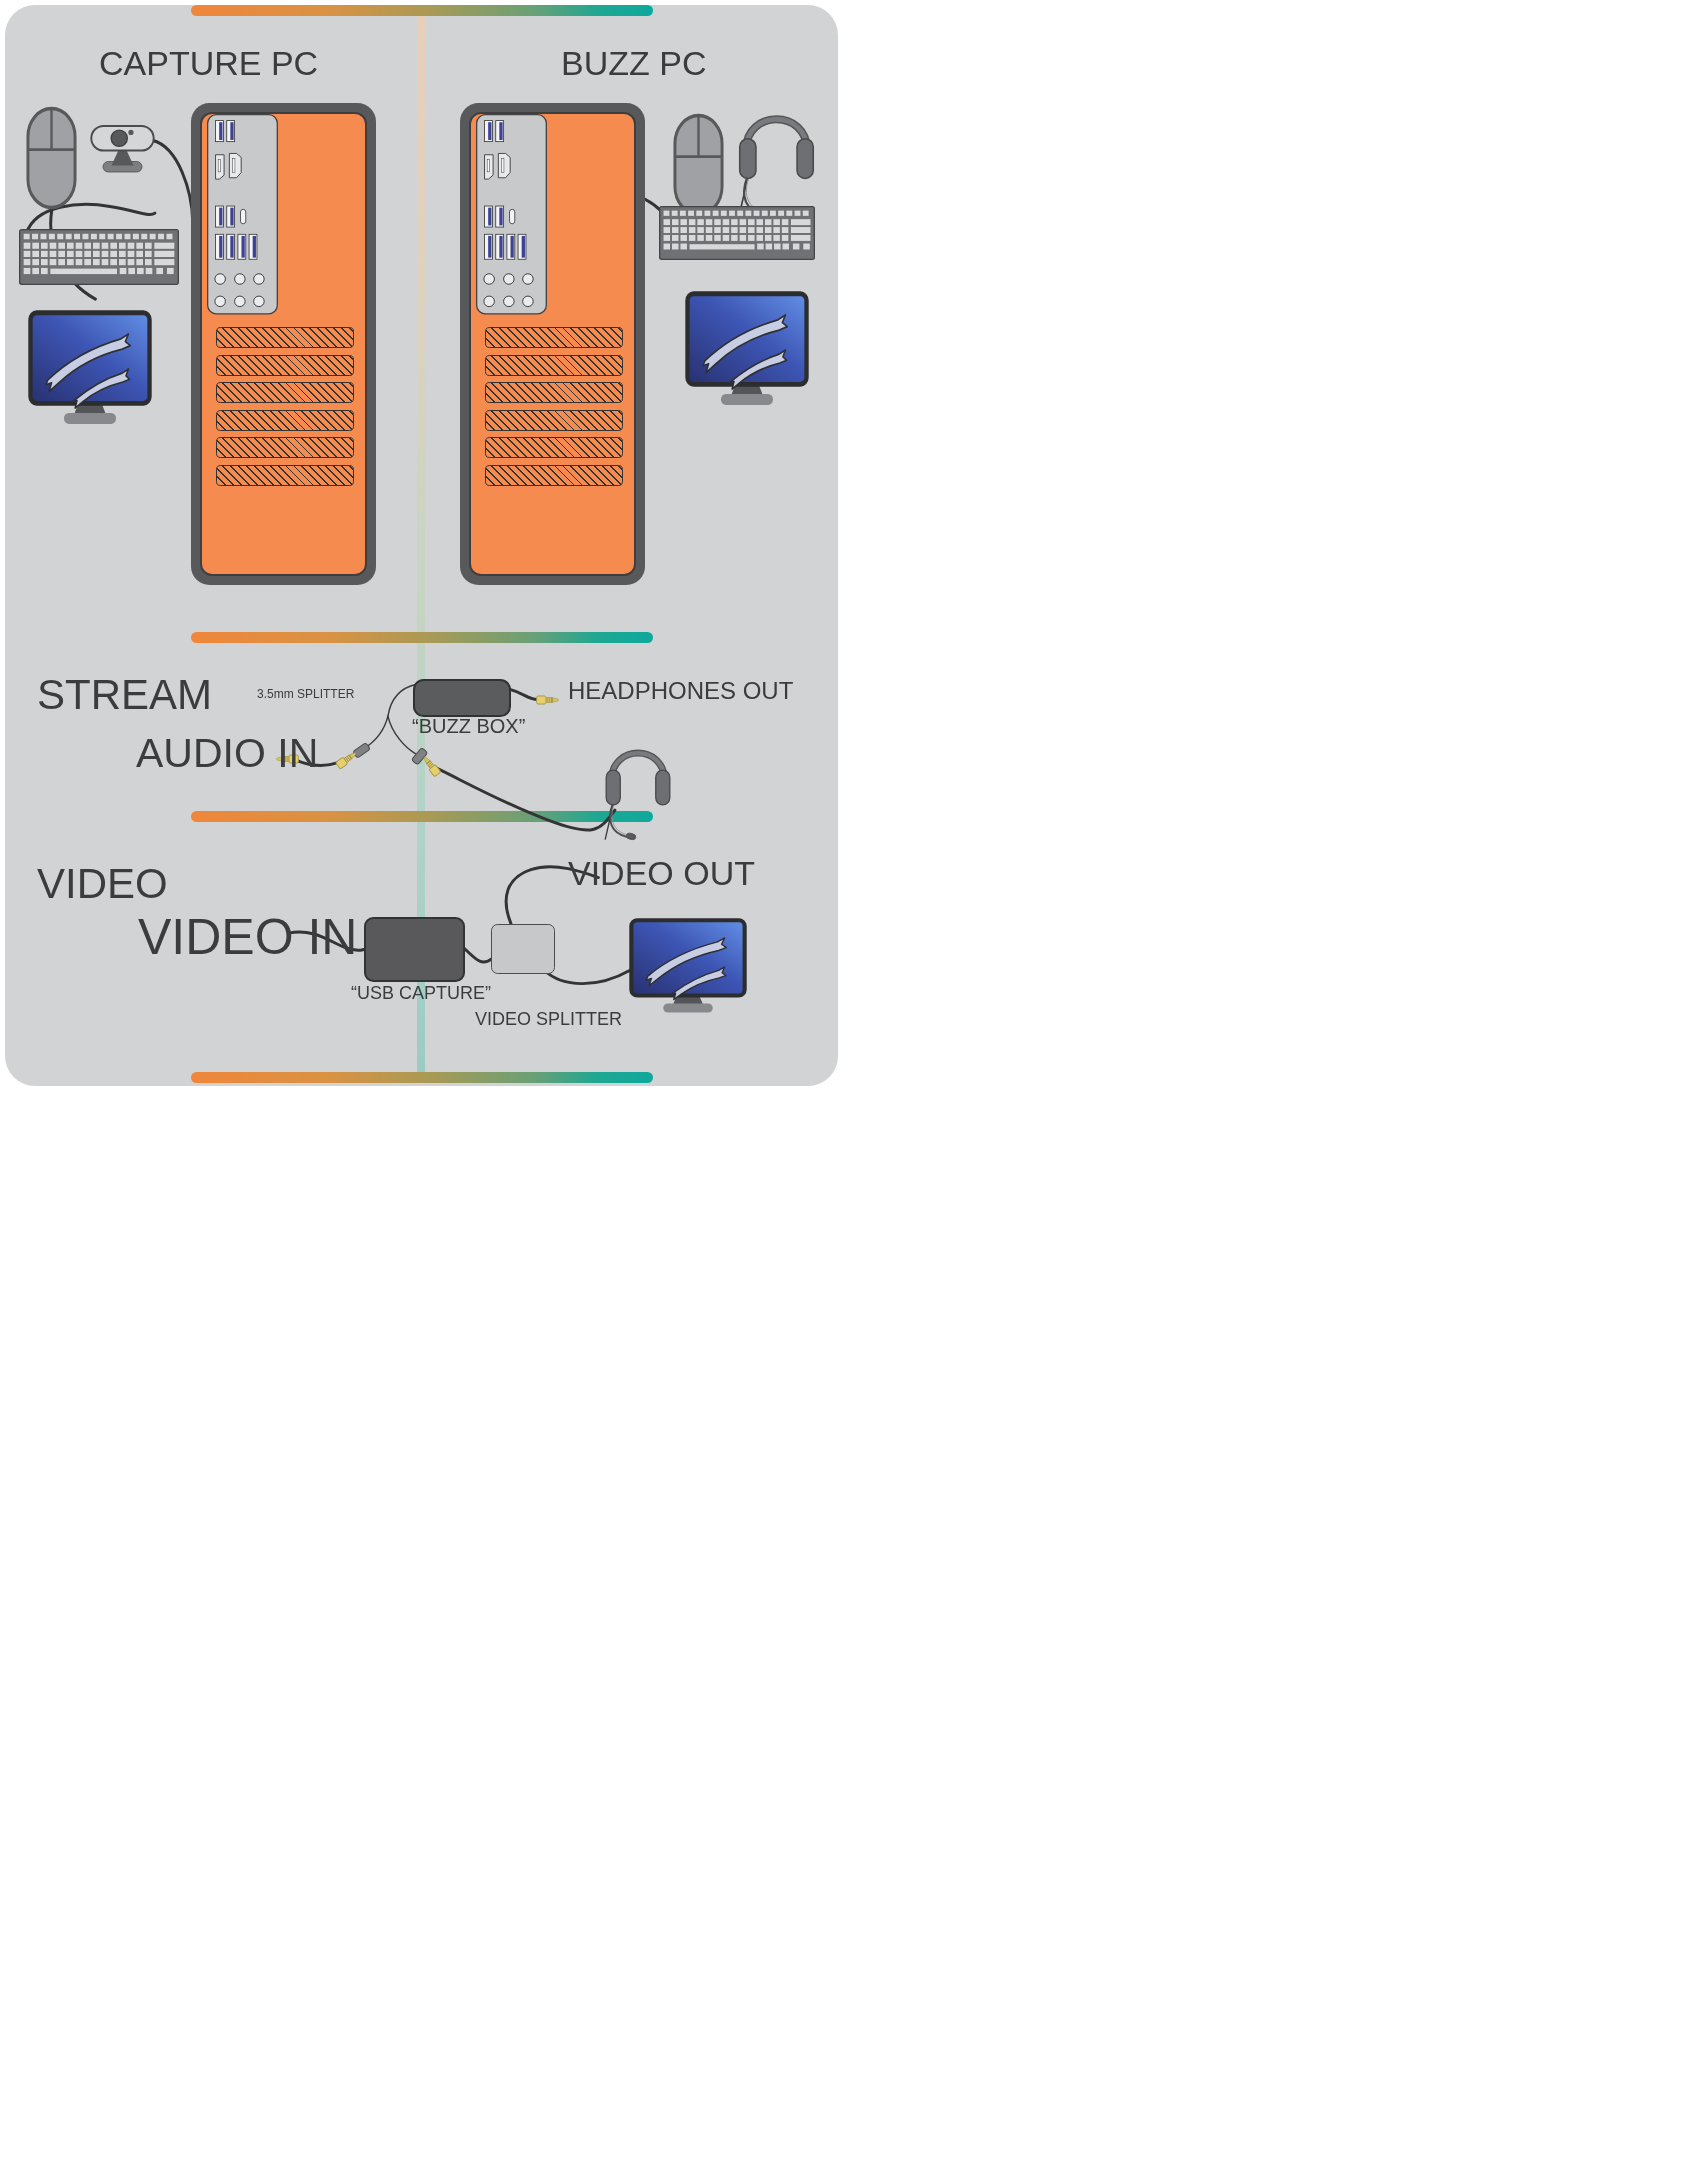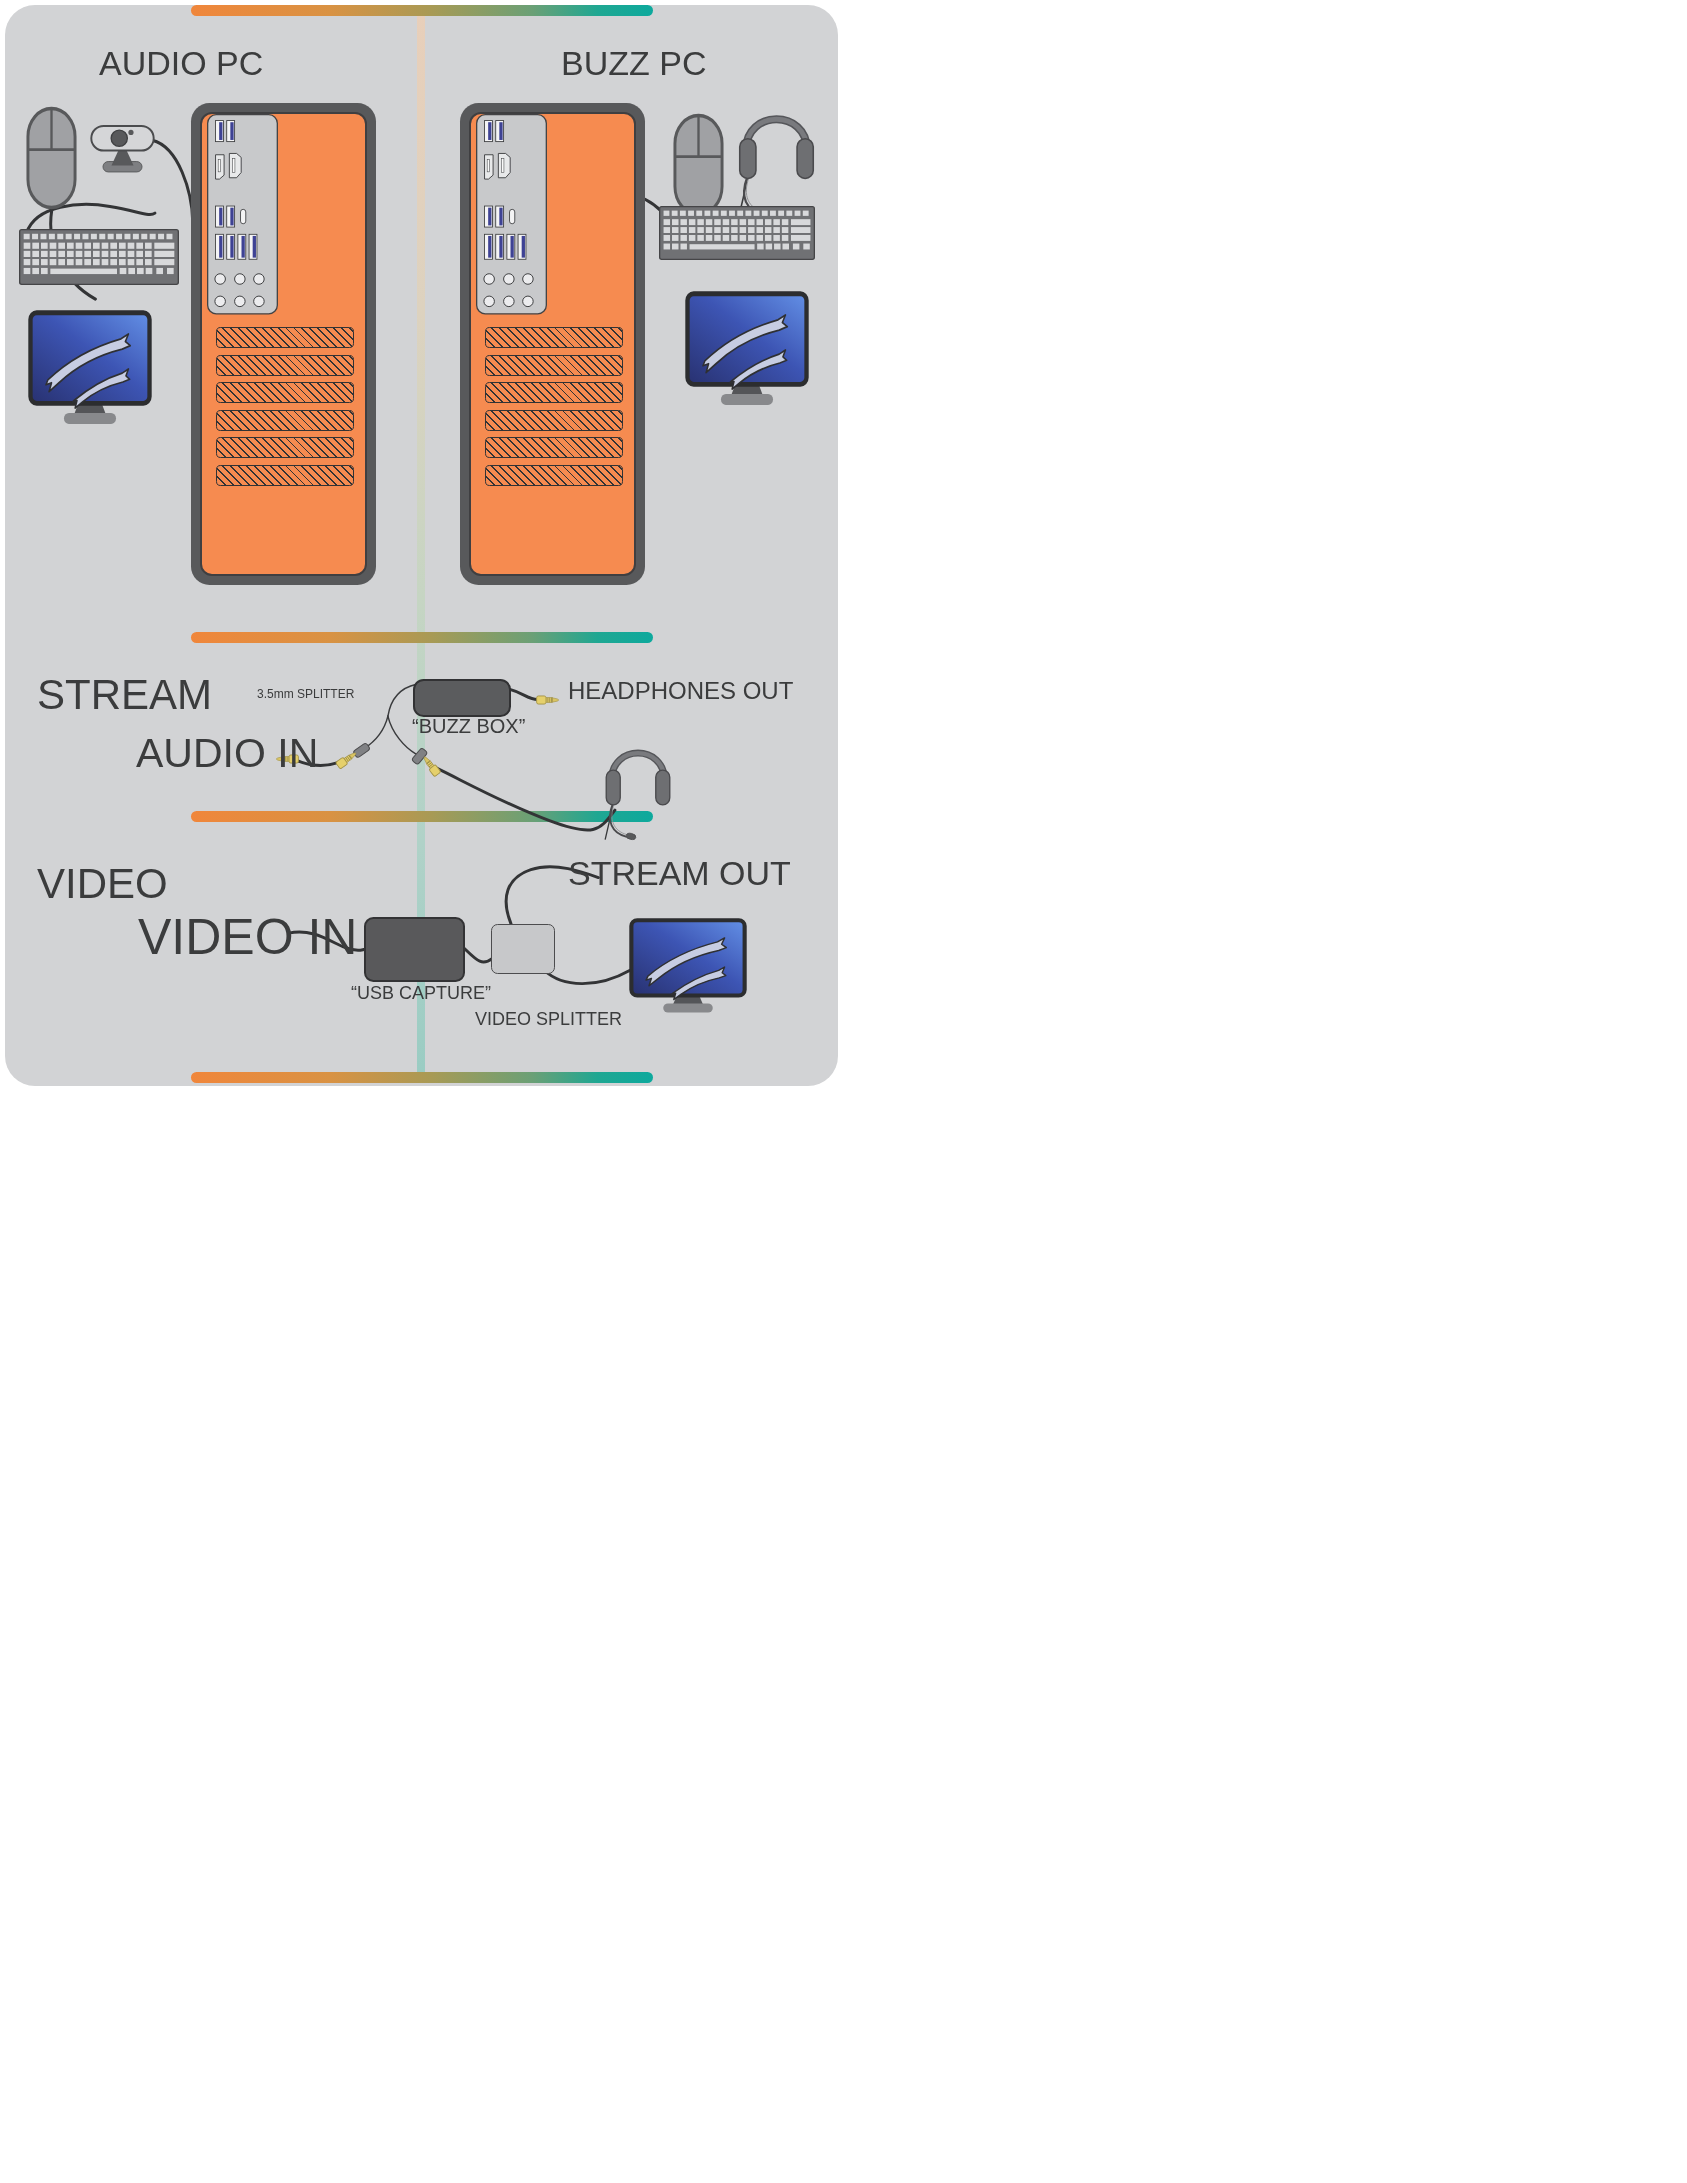--- a/index.html
+++ b/index.html
@@ -374,21 +374,21 @@
           </linearGradient>
         </defs>
     <polygon points="82,134 118,134 128,158 72,158" fill="#545558"></polygon>
     <rect x="58" y="150" width="84" height="16" rx="8" fill="#88898c"></rect>
     <rect x="4" y="4" width="192" height="132" rx="10" fill="url(#mg9)" stroke="#2c2d2f" stroke-width="7"></rect>
     <path d="M32,102 C64,74 104,54 150,42 l12,-7 -5,11 8,6 -13,5 C112,66 76,84 50,106 l-16,13 4,-13 -9,3 z" fill="#c7cde2" stroke="#2f3033" stroke-width="2.5" stroke-linejoin="round"></path>
     <path d="M74,132 C98,114 124,100 152,92 l10,-6 -4,10 6,5 -11,4 C126,111 104,122 88,134 l-12,9 3,-11 -7,2 z" fill="#c7cde2" stroke="#2f3033" stroke-width="2.5" stroke-linejoin="round"></path>
   </svg>
     </div>
 
-  <div class="abs label t-lg" style="left:99px;top:46px">AUDIO PC</div>
+  <div class="abs label t-lg" style="left:99px;top:46px">CAPTURE PC</div>
   <div class="abs label t-lg" style="left:561px;top:46px">BUZZ PC</div>
 
   <div class="abs label t-xl" style="left:37px;top:674px">STREAM</div>
   <div class="abs label t-xs" style="left:257px;top:688px">3.5mm SPLITTER</div>
   <div id="buzz-box" class="abs box"></div>
   <div class="abs label t-sm" style="left:412px;top:716px;width:98px;text-align:center;font-size:20px">“BUZZ BOX”</div>
   <div class="abs label t-md" style="left:568px;top:679px">HEADPHONES OUT</div>
   <div class="abs label" style="left:136px;top:733px;font-size:41px">AUDIO IN</div>
   <div class="abs cmp" style="left:603px;top:730px;width:70px;height:114px">
       <svg viewBox="0 0 130 210" preserveAspectRatio="none">
@@ -441,21 +441,21 @@
     <rect x="16" y="4.2" width="10" height="7.6" fill="#e5d06c" stroke="#a5954a" stroke-width="1"></rect>
     <line x1="19" y1="4.2" x2="19" y2="11.8" stroke="#8a7c3c" stroke-width="1.2"></line>
     <line x1="22" y1="4.2" x2="22" y2="11.8" stroke="#8a7c3c" stroke-width="1.2"></line>
     <line x1="25" y1="4.2" x2="25" y2="11.8" stroke="#8a7c3c" stroke-width="1.2"></line>
     <rect x="1" y="1.5" width="15" height="13" rx="3" fill="#e5d06c" stroke="#a5954a" stroke-width="1.5"></rect>
   </svg>
     </div>
 
   <div class="abs label t-xl" style="left:37px;top:863px">VIDEO</div>
   <div class="abs label" style="left:138px;top:912px;font-size:50px">VIDEO IN</div>
-  <div class="abs label t-lg" style="left:568px;top:856px">STREAM OUT</div>
+  <div class="abs label t-lg" style="left:568px;top:856px">VIDEO OUT</div>
   <div id="usb-capture-box" class="abs box"></div>
   <div id="video-splitter-box" class="abs box"></div>
   <div class="abs label t-sm" style="left:351px;top:984px;width:130px;text-align:center">“USB CAPTURE”</div>
   <div class="abs label t-sm" style="left:475px;top:1010px">VIDEO SPLITTER</div>
   <div class="abs cmp" style="left:629px;top:918px;width:118px;height:98px">
       <svg viewBox="0 0 200 172" preserveAspectRatio="none">
     <defs>
           <linearGradient id="mg15" x1="0" y1="1" x2="1" y2="0">
       <stop offset="0" stop-color="#283170"></stop>
             <stop offset="0.55" stop-color="#3d55b4"></stop>

